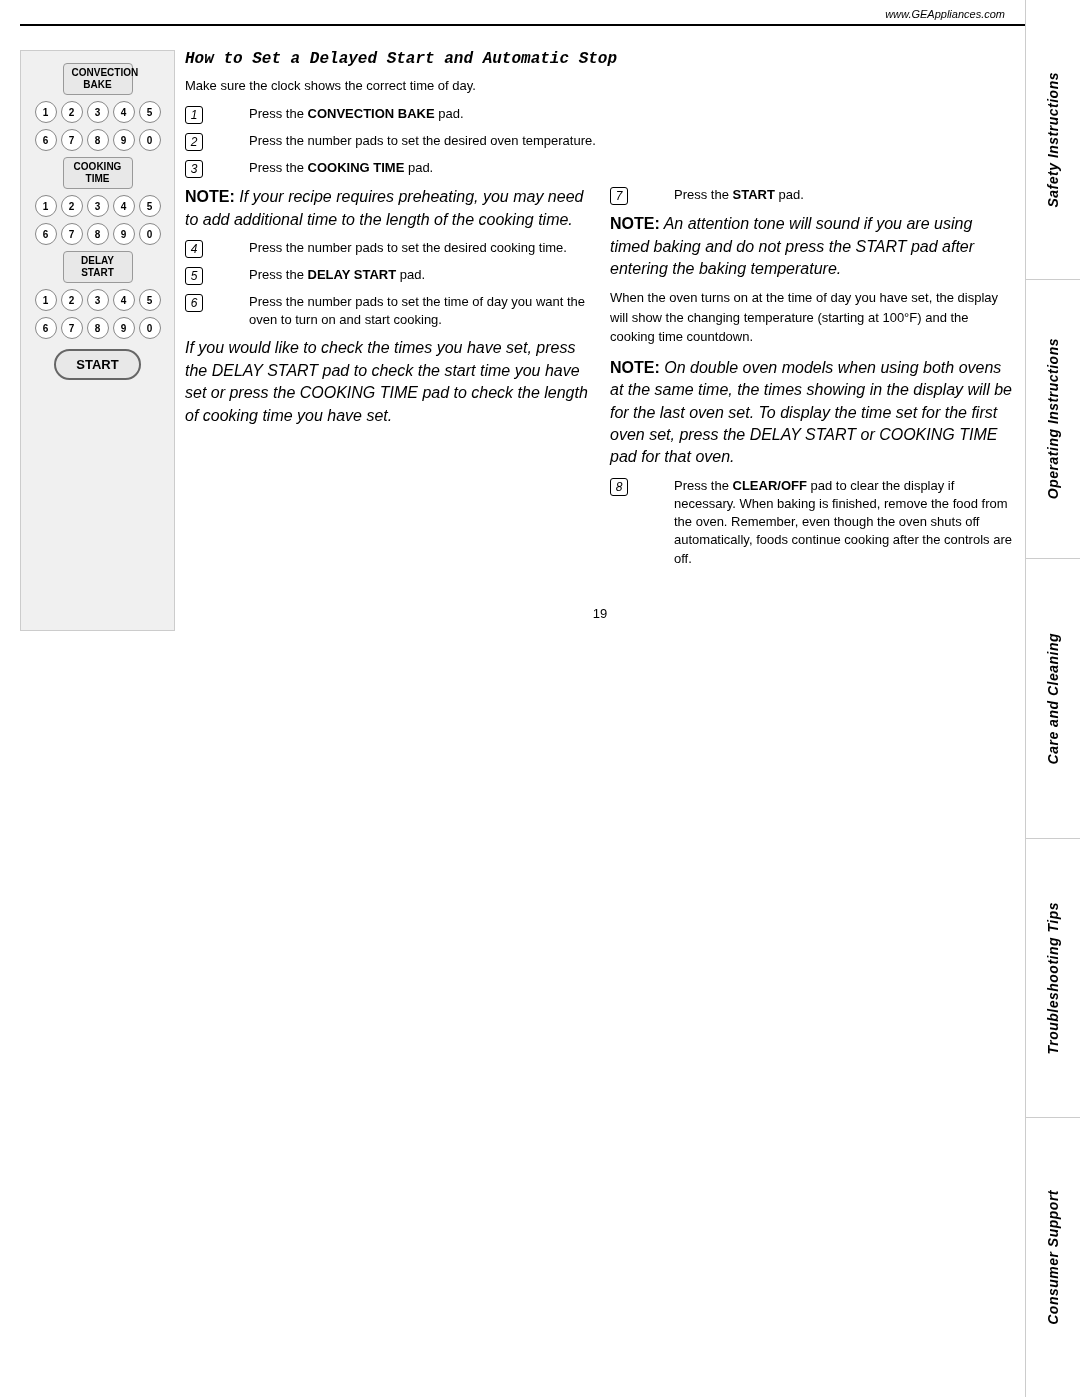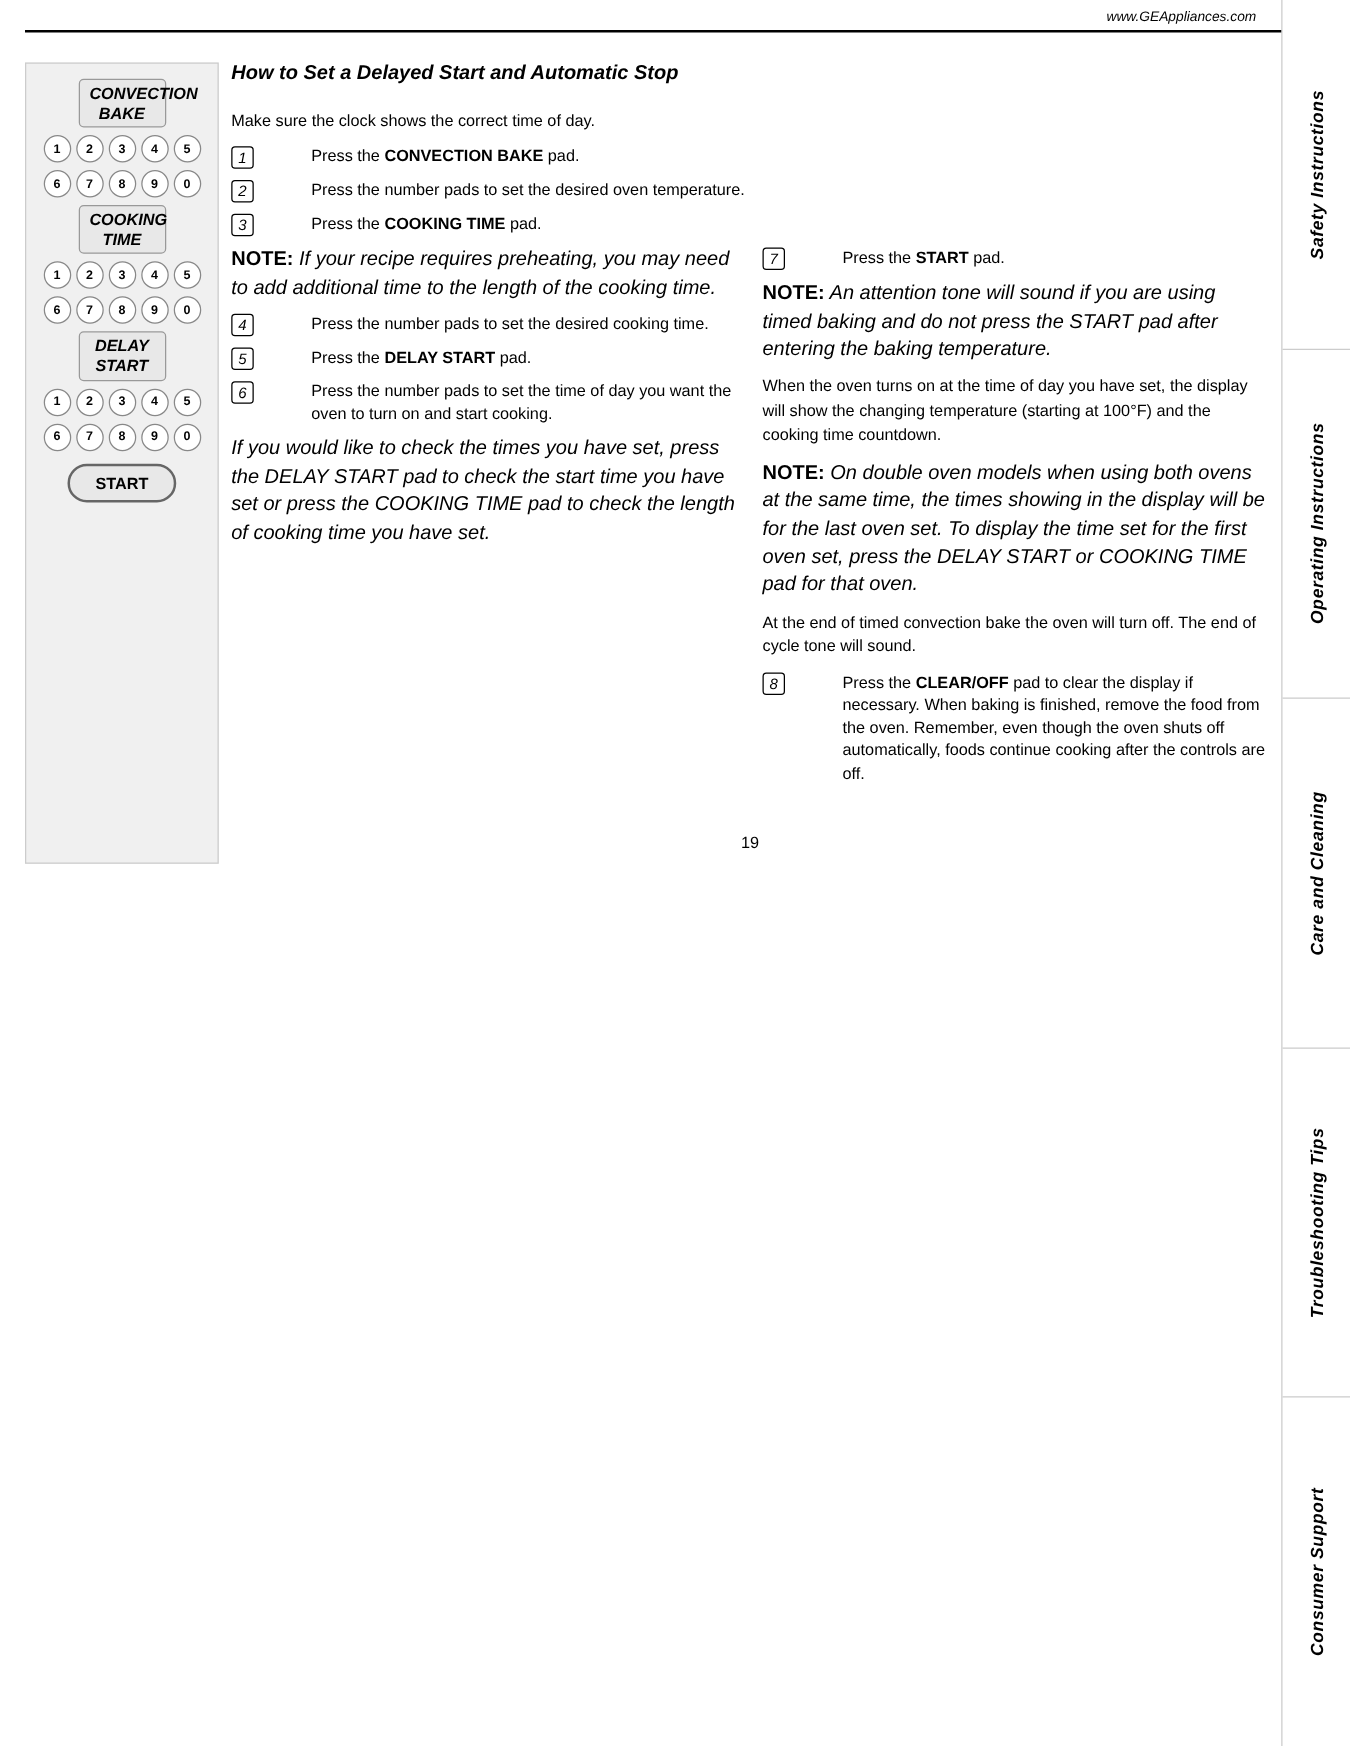--- a/index.html
+++ b/index.html
@@ -54,27 +54,26 @@
       display: flex;
       flex-direction: column;
       align-items: center;
       gap: 6px;
     }
 
     .keypad-label-btn {
       border: 1px solid #999;
       border-radius: 4px;
       padding: 3px 8px;
-      font-size: 13px;
+      font-size: 10px;
       font-weight: bold;
       text-align: center;
       background: #e8e8e8;
       width: 70px;
       line-height: 1.2;
-      font-style: italic;
     }
 
     .keypad-row {
       display: flex;
       gap: 4px;
     }
 
     .key-btn {
       width: 22px;
       height: 22px;
@@ -100,21 +99,22 @@
 
     
     .instructions-area {
       flex: 1;
     }
 
     .section-title {
       font-size: 16px;
       font-weight: bold;
       font-style: italic;
-      margin-bottom: 20px;
+      margin-bottom: 9px;
+      font-family: Liberation Mono, monospace;
     }
 
     .intro-text {
       font-size: 11px;
       font-style: italic;
       margin-bottom: 10px;
       line-height: 1.4;
     }
 
     .clock-note {
@@ -359,23 +359,20 @@
             </div>
 
             <div class="paragraph-text">
               When the oven turns on at the time of day you have set, the display will show the changing temperature (starting at 100°F) and the cooking time countdown.
             </div>
 
             <div class="note-text">
               <b>NOTE:</b> <span>On double oven models when using both ovens at the same time, the times showing in the display will be for the last oven set. To display the time set for the first oven set, press the DELAY START or COOKING TIME pad for that oven.</span>
             </div>
 
-            <div class="paragraph-text">
-              At the end of timed convection bake the oven will turn off. The end of cycle tone will sound.
-            </div>
 
             <div class="step-item">
               <div class="step-number italic-step">8</div>
               <div class="step-text">Press the <b>CLEAR/OFF</b> pad to clear the display if necessary. When baking is finished, remove the food from the oven. Remember, even though the oven shuts off automatically, foods continue cooking after the controls are off.</div>
             </div>
 
           </div>
         </div>
 
         <div class="page-number">19</div>

